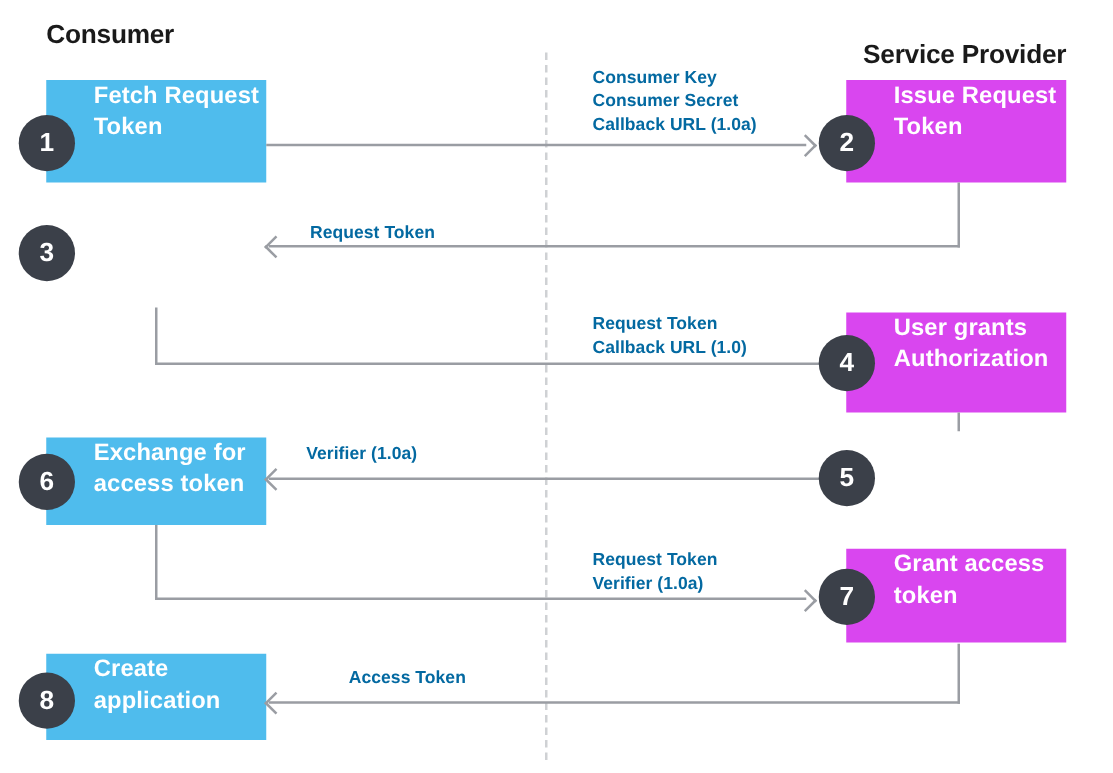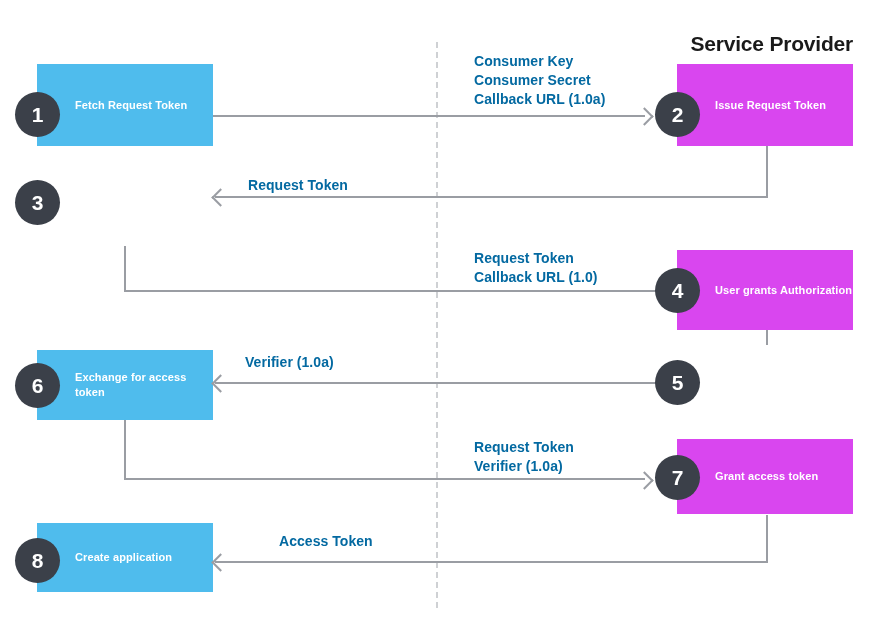--- a/index.html
+++ b/index.html
@@ -40,23 +40,22 @@
     height: 566px;
     border-left: 2px dashed #cfd1d4;
   }
 
   
   .step-box {
     position: absolute;
     width: 176px;
     box-sizing: border-box;
     display: flex;
-    align-items: center;
     color: #ffffff;
-    font-size: 11px;
+    font-size: 19px;
     font-weight: bold;
     line-height: 1.33;
     letter-spacing: 0.1px;
     padding-left: 38px;
     padding-right: 0;
   }
   .step-box.blue  { background: #4fbced; left: 37px; }
   .step-box.green { background: #d946ef; left: 677px; }
 
   .step-label { display: block; }
@@ -113,20 +112,21 @@
     line-height: 1.35;
     letter-spacing: 0.05px;
     white-space: pre-line;
   }
 </style>
 </head>
 <body>
 
 <div id="canvas">
 
+  <div id="title-consumer" class="col-title">Consumer</div>
   <div id="title-provider" class="col-title">Service Provider</div>
 
   <div id="divider"></div>
 
   <div class="step-box blue" style="top:64px; height:82px;">
     <span class="step-label">Fetch
 Request Token</span>
   </div>
   <div class="badge" style="left:15px; top:92px;">1</div>
 

